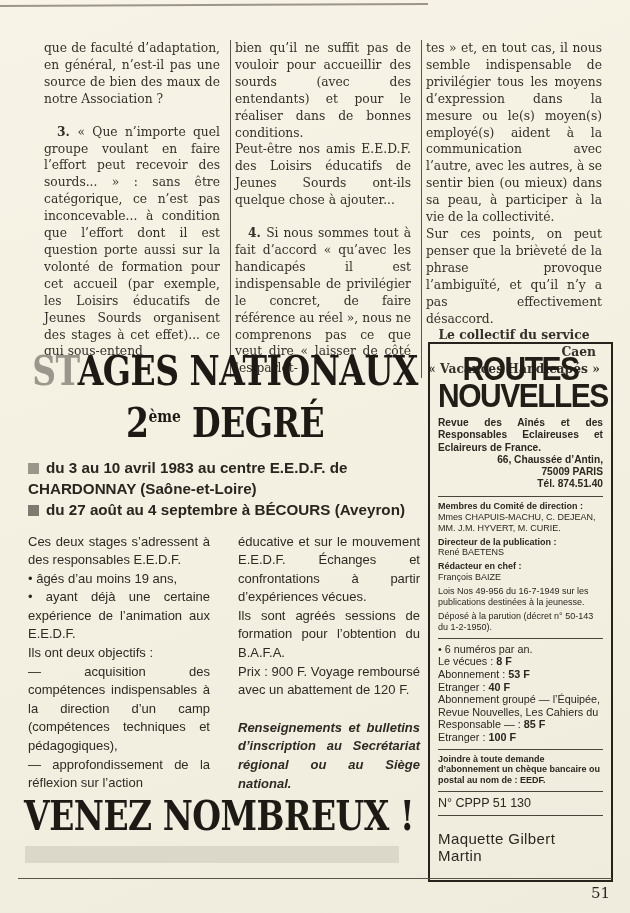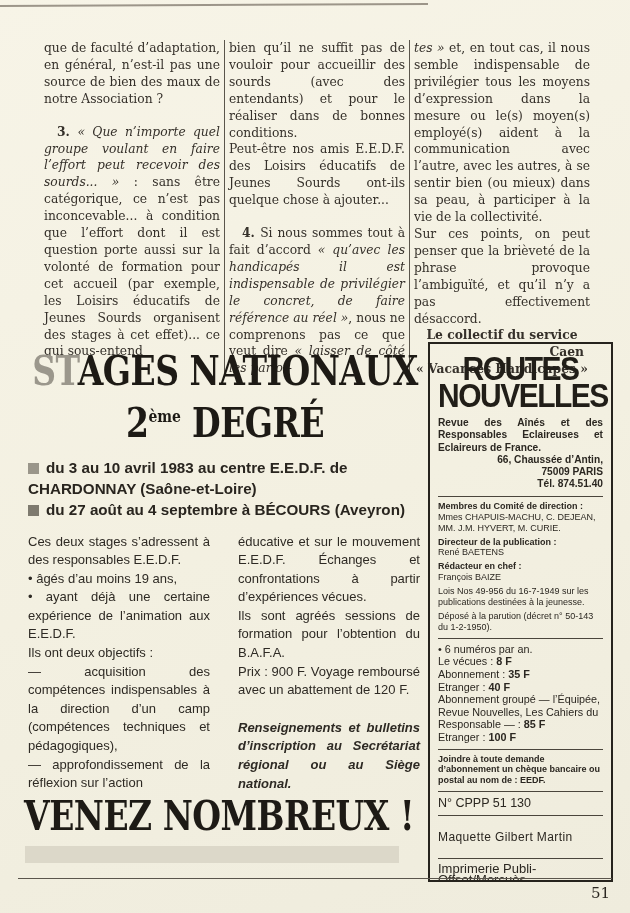--- a/index.html
+++ b/index.html
@@ -6,25 +6,25 @@
   .page{position:relative;width:630px;height:913px;margin:0 auto;overflow:hidden;
         background:linear-gradient(160deg,#f7f4e7 0%,#f3f0e1 55%,#efecdd 100%);
         font-family:"Liberation Sans",sans-serif;color:#2b2721;}
   .scan-edge{position:absolute;top:4px;left:0;width:68%;height:2px;background:#6b6257;
              transform:rotate(-0.25deg);opacity:.65;}
 
   
   .article{position:absolute;left:44px;top:40px;width:574px;display:flex;align-items:flex-start;}
   .acol{width:176px;font-family:"DejaVu Serif","Liberation Serif",serif;font-size:12.3px;
         line-height:16.9px;color:#35302a;text-align:justify;}
-  .acol + .acol{margin-left:4px;padding-left:4px;border-left:1px solid #5a554b;}
+  .acol + .acol{margin-left:10px;padding-left:4px;border-left:1px solid #5a554b;}
   .acol p{margin:0;}
   .acol p.space{margin-top:16px;}
   .acol p.indent{text-indent:13px;}
-  .b{font-weight:bold;} .i{font-style:italic;} .bi{font-weight:bold;font-style:italic;}
+  .b{font-weight:bold;} .i{} .bi{font-weight:bold;font-style:italic;}
   .sig{font-weight:bold;text-align:center;margin-top:1px;}
   .sig-caen{text-align:right;padding-right:6px;}
 
   
   .stages{position:absolute;left:28px;top:350px;width:394px;}
   .slab{font-family:"DejaVu Serif","Liberation Serif",serif;font-weight:bold;color:#1d1a15;
         font-size:33px;line-height:36px;white-space:nowrap;text-align:center;
         transform:scaleY(1.22);transform-origin:top center;letter-spacing:-0.5px;}
   .gray-st{color:#9b978c;}
   .degree{margin-top:8px;}
@@ -50,21 +50,21 @@
   .addr{margin-top:12px;font-size:10.2px;line-height:12.3px;font-weight:bold;text-align:justify;}
   .addr div{text-align:right;}
   .shr{border:0;border-top:1px solid #4a453c;margin:5px 0 4px 0;}
   .cmte{font-size:9px;line-height:10.9px;}
   .cmte .item{margin-bottom:3px;}
   .cmte .label{font-weight:bold;}
   .legal{font-size:9px;line-height:10.9px;margin-bottom:3px;}
   .sub{font-size:10.8px;line-height:12.6px;}
   .joindre{font-size:9px;line-height:10.9px;font-weight:bold;}
   .cppp{font-size:12.5px;margin:3px 0;}
-  .maquette{font-size:12px;letter-spacing:.4px;margin:14px 0;}
+  .maquette{font-size:15px;letter-spacing:.4px;margin:14px 0;}
   .imprimerie{font-size:13px;line-height:11.2px;}
 
   .bottom-rule{position:absolute;left:18px;top:878px;width:594px;border-top:1px solid #5a554c;}
   .page-num{position:absolute;right:20px;top:884px;font-family:"DejaVu Serif",serif;
             font-size:15px;color:#2b2721;}
 </style>
 </head>
 <body>
 
 <div class="page">
@@ -135,21 +135,21 @@
       <div class="item"><span class="label">Membres du Comité de direction :</span> <span>Mmes CHAPUIS-MACHU, C. DEJEAN, MM. J.M. HYVERT, M. CURIE.</span></div>
       <div class="item"><span class="label">Directeur de la publication :</span><br><span>René BAETENS</span></div>
       <div class="item"><span class="label">Rédacteur en chef :</span><br><span>François BAIZE</span></div>
       <div class="legal">Lois Nos 49-956 du 16-7-1949 sur les publications destinées à la jeunesse.</div>
       <div class="legal">Déposé à la parution (décret n° 50-143 du 1-2-1950).</div>
     </div>
     <hr class="shr">
     <div class="sub">
       <div>• 6 numéros par an.</div>
       <div><span>Le vécues : </span><span class="b">8 F</span></div>
-      <div><span>Abonnement : </span><span class="b">35 F</span></div>
+      <div><span>Abonnement : </span><span class="b">53 F</span></div>
       <div><span>Etranger : </span><span class="b">40 F</span></div>
       <div><span>Abonnement groupé — l’Équipée, Revue Nouvelles, Les Cahiers du Responsable — : </span><span class="b">85 F</span></div>
       <div><span>Etranger : </span><span class="b">100 F</span></div>
     </div>
     <hr class="shr">
     <div class="joindre">Joindre à toute demande d’abonnement un chèque bancaire ou postal au nom de : EEDF.</div>
     <hr class="shr">
     <div class="cppp">N° CPPP 51 130</div>
     <hr class="shr">
     <div class="maquette">Maquette Gilbert Martin</div>

